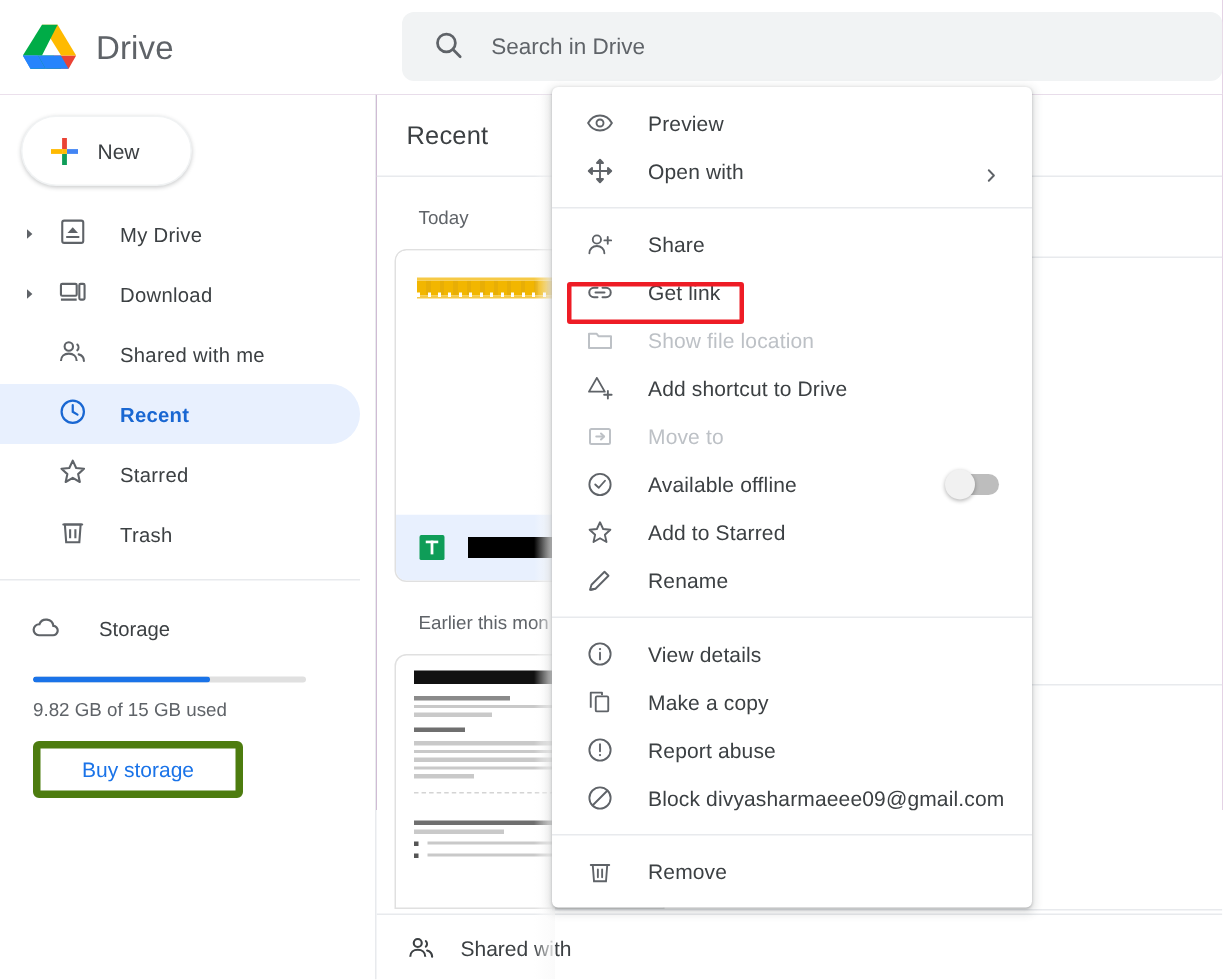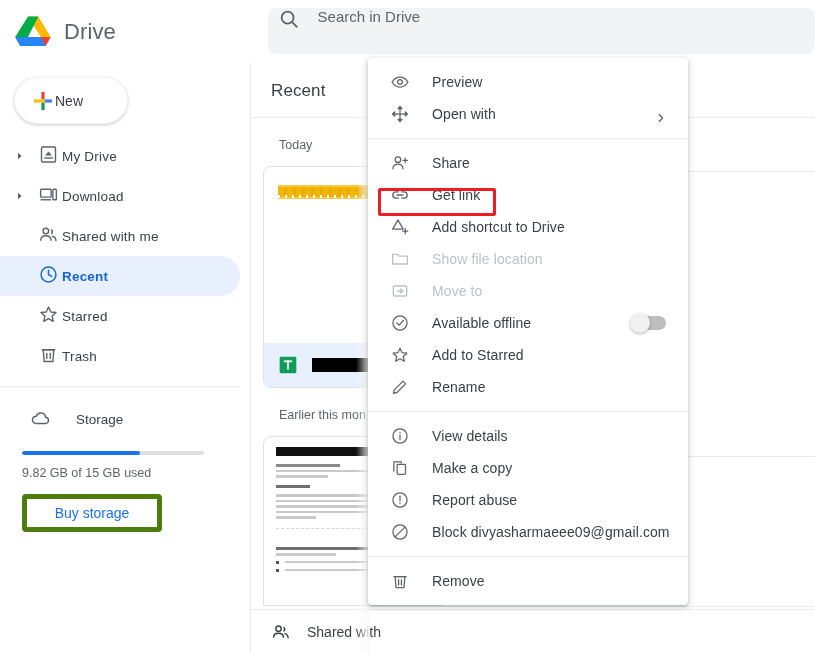--- a/index.html
+++ b/index.html
@@ -25,21 +25,21 @@
   }
   .drive-logo { width: 38px; height: 34px; flex: 0 0 auto; }
   .brand-title {
     font-size: 22px; color: #5f6368; letter-spacing: .1px;
     font-weight: 400;
   }
   .search-wrap {
     margin-top: 8px; margin-left: 20px;
     width: 553px; height: 46px;
     background: #f1f3f4; border-radius: 8px;
-    display: flex; align-items: flex-start; padding: 0 10px 0 2px;
+    display: flex; align-items: center; padding: 0 10px 0 12px;
   }
   .search-icon { width: 24px; height: 24px; margin: 0 16px 0 8px; flex:0 0 auto; }
   .search-input {
     border: none; outline: none; background: transparent;
     font-family: "Liberation Sans", sans-serif;
     font-size: 15px; color: #202124; width: 100%;
   }
   .search-input::placeholder { color: #5f6368; }
   .header-rule {
     position:absolute; left:0; top:62px; width:815px; height:1px;
@@ -50,21 +50,21 @@
   .sidebar {
     position: absolute; left: 0; top: 63px; width: 250px; height: 590px;
     background: #fff; z-index: 3;
   }
   .new-btn {
     margin: 14px 0 0 14px;
     width: 114px; height: 47px;
     border-radius: 24px; background: #fff;
     border: 1px solid #f1f3f4;
     box-shadow: 0 1px 3px rgba(60,64,67,.28);
-    display: flex; align-items: center; 
+    display: flex; align-items: center; gap: 10px;
     padding-left: 16px; cursor: pointer;
   }
   .plus-icon { width: 24px; height: 24px; flex:0 0 auto; }
   .new-label { font-size: 14px; color: #3c4043; font-weight: 500; }
 
   .nav { margin-top: 12px; }
   .nav-item {
     display: flex; align-items: center;
     height: 40px; padding-left: 8px;
     border-radius: 0 20px 20px 0;
@@ -72,32 +72,32 @@
     margin-right: 10px;
   }
   .nav-item.active { background: #e8f0fe; }
   .nav-caret {
     width: 16px; height: 16px; flex: 0 0 auto; margin-left: 4px;
     display: flex; align-items: center; justify-content: center;
   }
   .nav-caret.empty { visibility: hidden; }
   .nav-icon { width: 24px; height: 24px; flex:0 0 auto; margin-left: 10px; }
   .nav-label {
-    font-size: 13.5px; color: #3c4043; 
+    font-size: 13.5px; color: #3c4043; margin-left: 18px;
     letter-spacing: .2px;
   }
   .nav-item.active .nav-label { color: #1967d2; font-weight: 700; }
 
   .side-sep {
     margin: 10px 0 0 0; height: 1px; background: #e8eaed; width: 240px;
   }
 
   .storage-block { margin-top: 12px; }
   .storage-row {
-    display:flex; align-items:center; height: 40px; padding-left: 30px;
+    display:flex; align-items:center; height: 40px; padding-left: 20px;
     cursor:pointer;
   }
   .storage-icon { width: 24px; height: 24px; flex:0 0 auto; }
   .storage-label { font-size: 13.5px; color:#3c4043; margin-left: 22px; }
   .bar-track {
     margin: 12px 0 0 22px; width: 182px; height: 4px;
     background: #e0e0e0; border-radius: 2px; overflow: hidden;
   }
   .bar-fill { height: 4px; background: #1a73e8; border-radius: 2px; }
   .storage-text {
@@ -497,38 +497,38 @@
       <span class="ctx-icon">
         <svg viewBox="0 0 24 24" width="20" height="20" fill="none" stroke="#5f6368" stroke-width="1.6" stroke-linecap="round">
           <path d="M10 8.2 H7.2 a3.8 3.8 0 0 0 0 7.6 H10"></path>
           <path d="M14 8.2 h2.8 a3.8 3.8 0 0 1 0 7.6 H14"></path>
           <line x1="8.4" y1="12" x2="15.6" y2="12"></line>
         </svg>
       </span>
       <span class="ctx-label">Get link</span>
     </div>
 
+    <div class="ctx-item disabled">
+      <span class="ctx-icon">
+        <svg viewBox="0 0 24 24" width="20" height="20" fill="none" stroke="#bdc1c6" stroke-width="1.6" stroke-linejoin="round">
+          <path d="M3.2 6.5 h6 l1.6 2 h10 v9.5 h-17.6 Z"></path>
+        </svg>
+      </span>
+      <span class="ctx-label">Show file location</span>
+    </div>
+
     <div class="ctx-item">
       <span class="ctx-icon">
         <svg viewBox="0 0 24 24" width="20" height="20" fill="none" stroke="#5f6368" stroke-width="1.5" stroke-linecap="round" stroke-linejoin="round">
           <path d="M9.5 3.5 L3.2 14.5 h12.6 Z"></path>
           <line x1="18.3" y1="14" x2="18.3" y2="20"></line>
           <line x1="15.3" y1="17" x2="21.3" y2="17"></line>
         </svg>
       </span>
       <span class="ctx-label">Add shortcut to Drive</span>
-    </div>
-
-    <div class="ctx-item disabled">
-      <span class="ctx-icon">
-        <svg viewBox="0 0 24 24" width="20" height="20" fill="none" stroke="#bdc1c6" stroke-width="1.6" stroke-linejoin="round">
-          <path d="M3.2 6.5 h6 l1.6 2 h10 v9.5 h-17.6 Z"></path>
-        </svg>
-      </span>
-      <span class="ctx-label">Show file location</span>
     </div>
 
     <div class="ctx-item disabled">
       <span class="ctx-icon">
         <svg viewBox="0 0 24 24" width="20" height="20" fill="none" stroke="#bdc1c6" stroke-width="1.6" stroke-linecap="round" stroke-linejoin="round">
           <rect x="4" y="6" width="16" height="12" rx="1.2"></rect>
           <line x1="9" y1="12" x2="15" y2="12"></line>
           <path d="M12.8 9.6 L15.3 12 L12.8 14.4"></path>
         </svg>
       </span>

